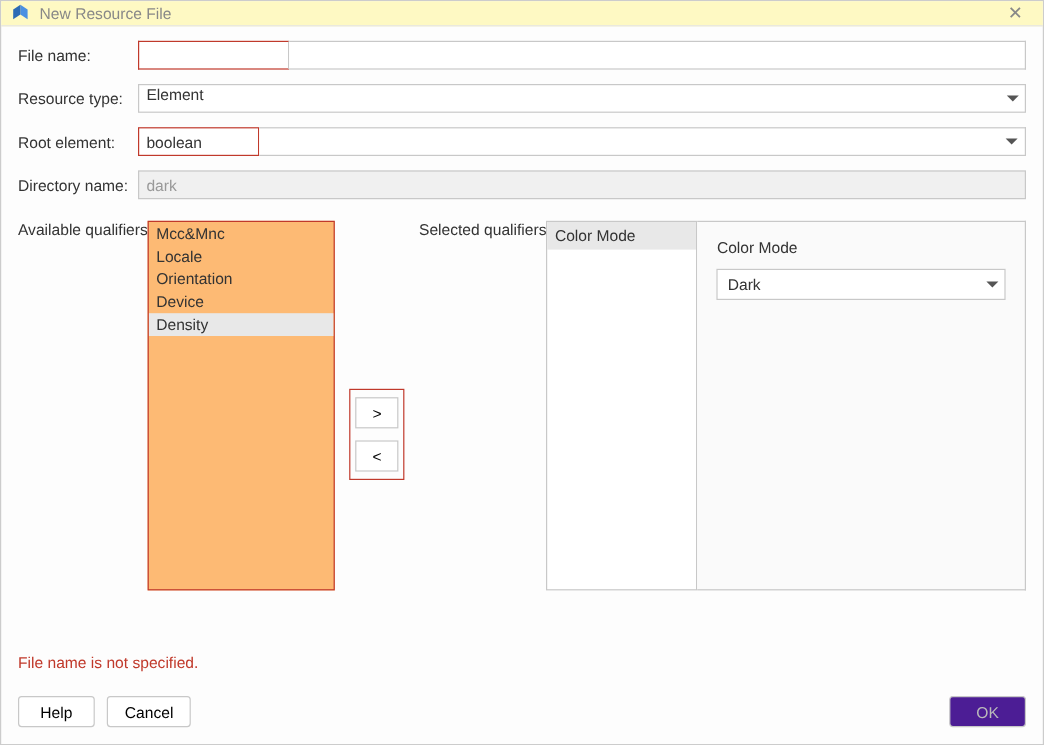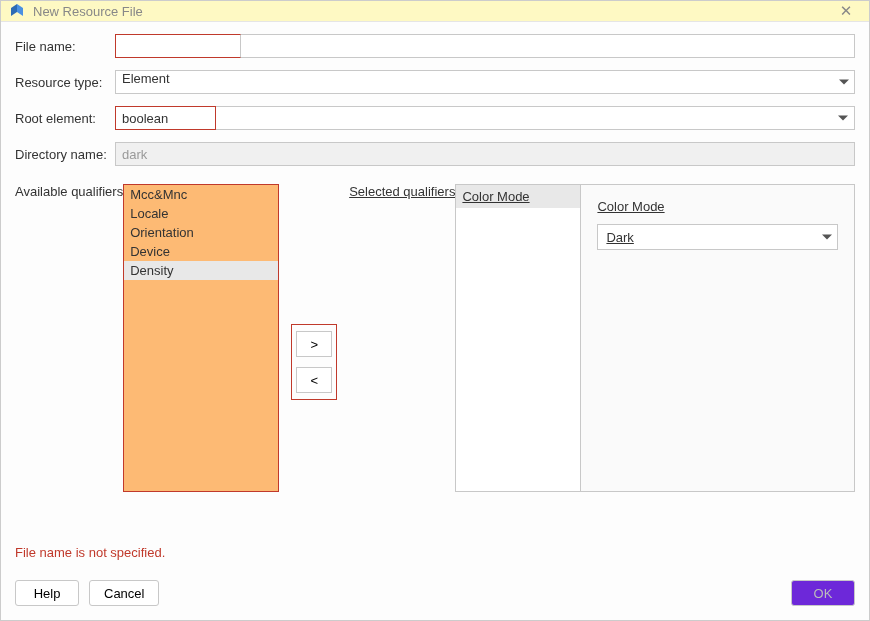--- a/index.html
+++ b/index.html
@@ -193,21 +193,21 @@
     height: 26px;
     border: 1px solid #c8c8c8;
     background: #fff;
     font-size: 13px;
     cursor: pointer;
     padding: 0 14px;
     border-radius: 3px;
   }
   .btn.disabled {
     color: #bbb;
-    background: #6d28d9;
+    background: #4c1d95;
     cursor: default;
   }
 </style>
 </head>
 <body>
 
 <div class="window">
   <div class="titlebar">
     <span class="app-icon">
       <svg width="16" height="16" viewBox="0 0 16 16">
@@ -268,21 +268,21 @@
           </div>
       </div>
 
       <div class="arrow-col">
         <div class="arrow-group">
           <button class="arrow-btn">&gt;</button>
           <button class="arrow-btn">&lt;</button>
         </div>
       </div>
 
-      <div class="qual-col" style="flex:1;text-decoration:underline;">
+      <div class="qual-col" style="flex:1;">
         <div class="qual-header">Selected qualifiers</div>
         <div style="display:flex; flex:1;">
           <div class="selected-list" id="selected-list">
               <div class="item">Color Mode</div>
             </div>
           <div class="detail-panel">
             <div class="detail-label">Color Mode</div>
             <div class="detail-select-wrap">
               <div class="detail-select">
                   <span>Dark</span>

